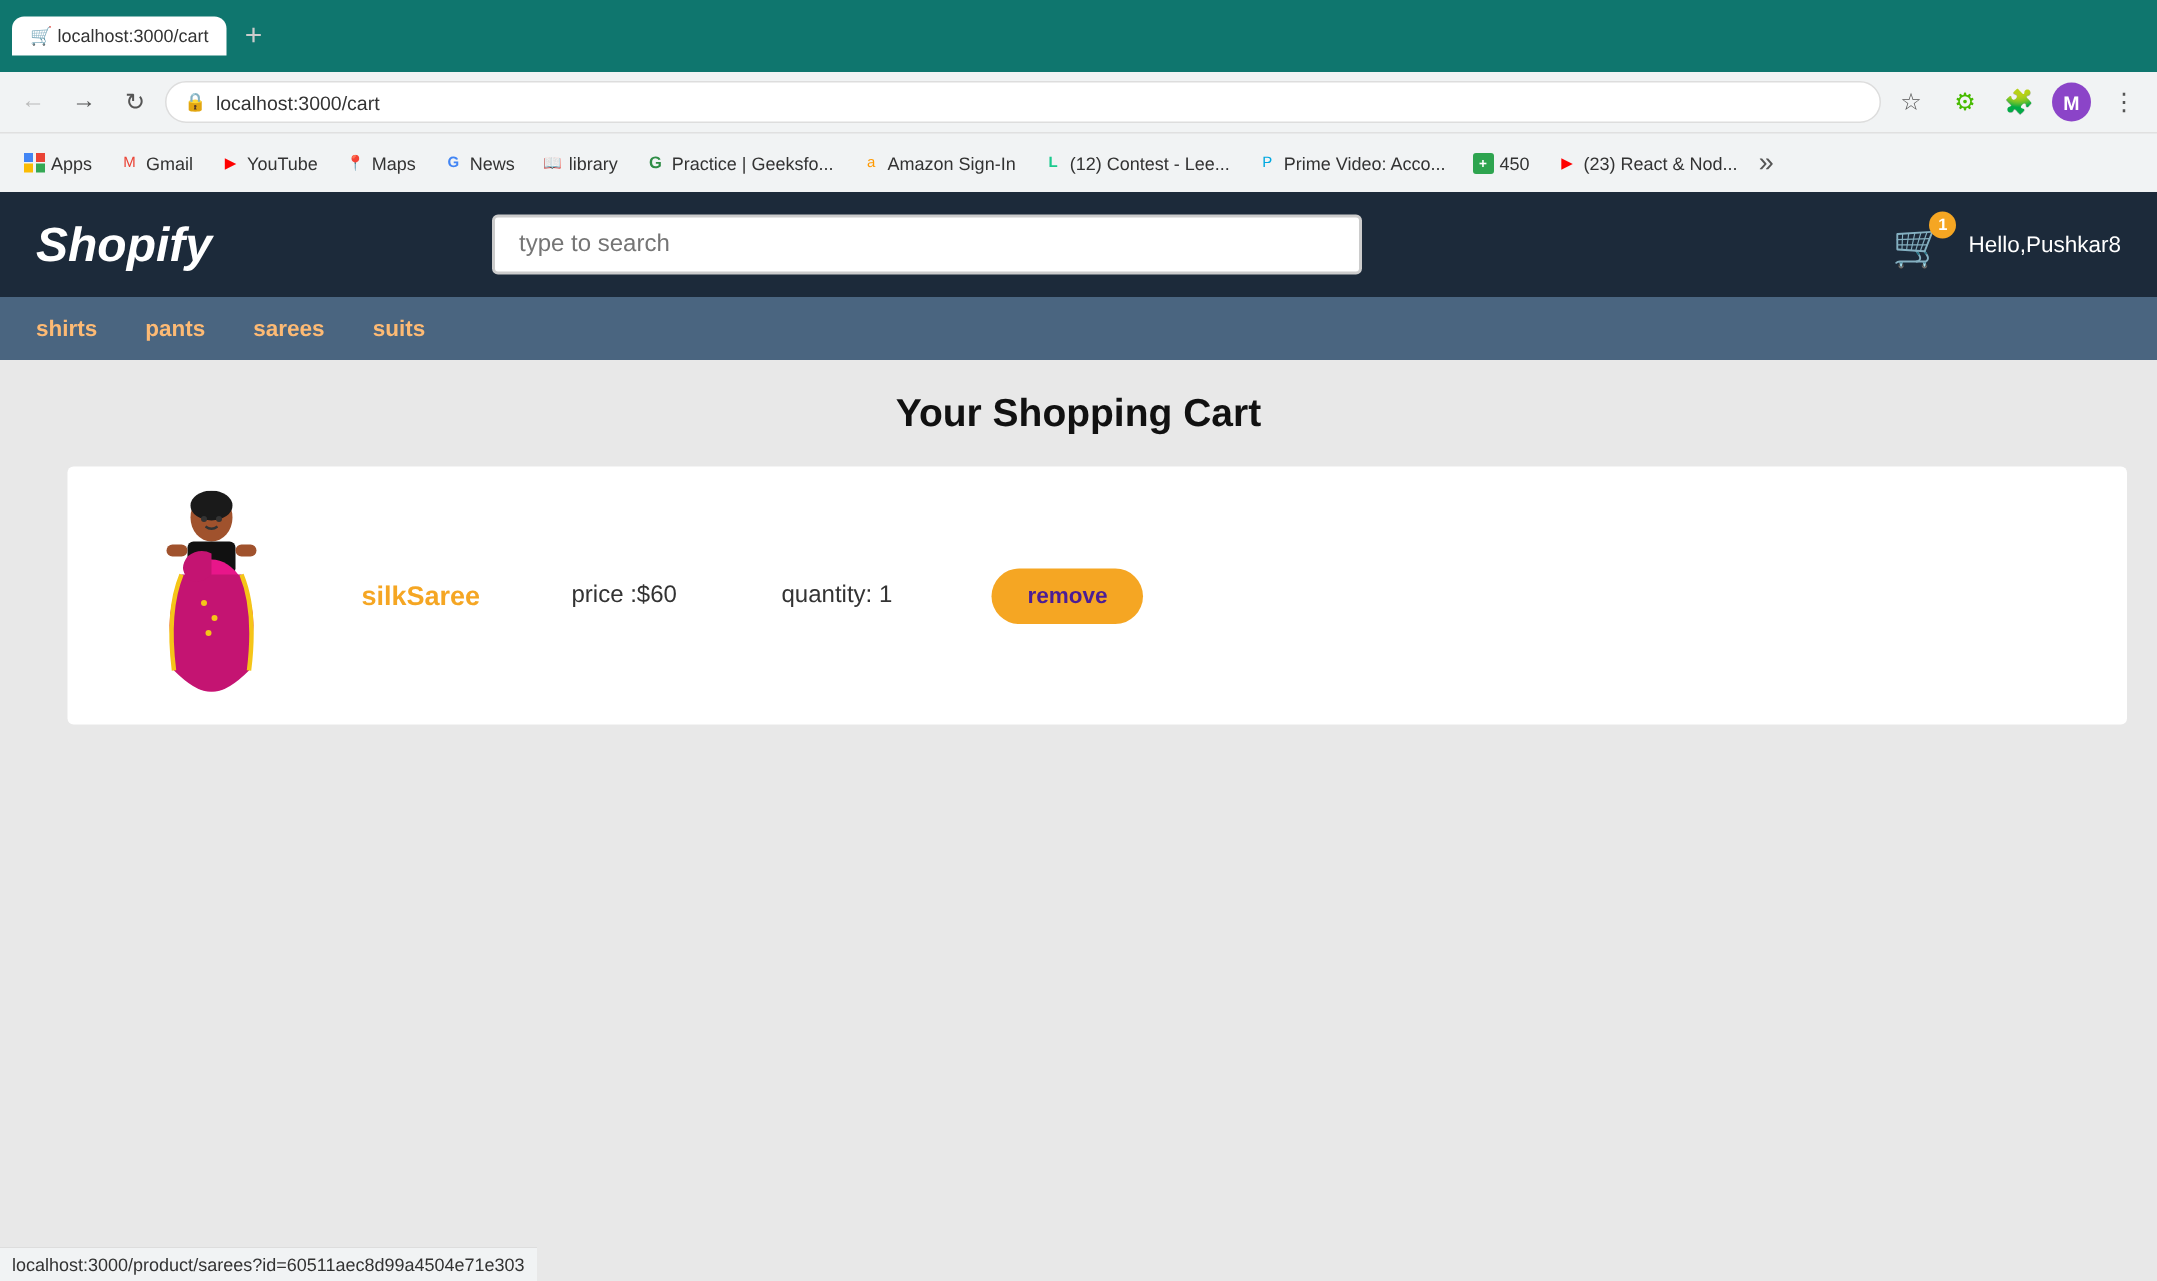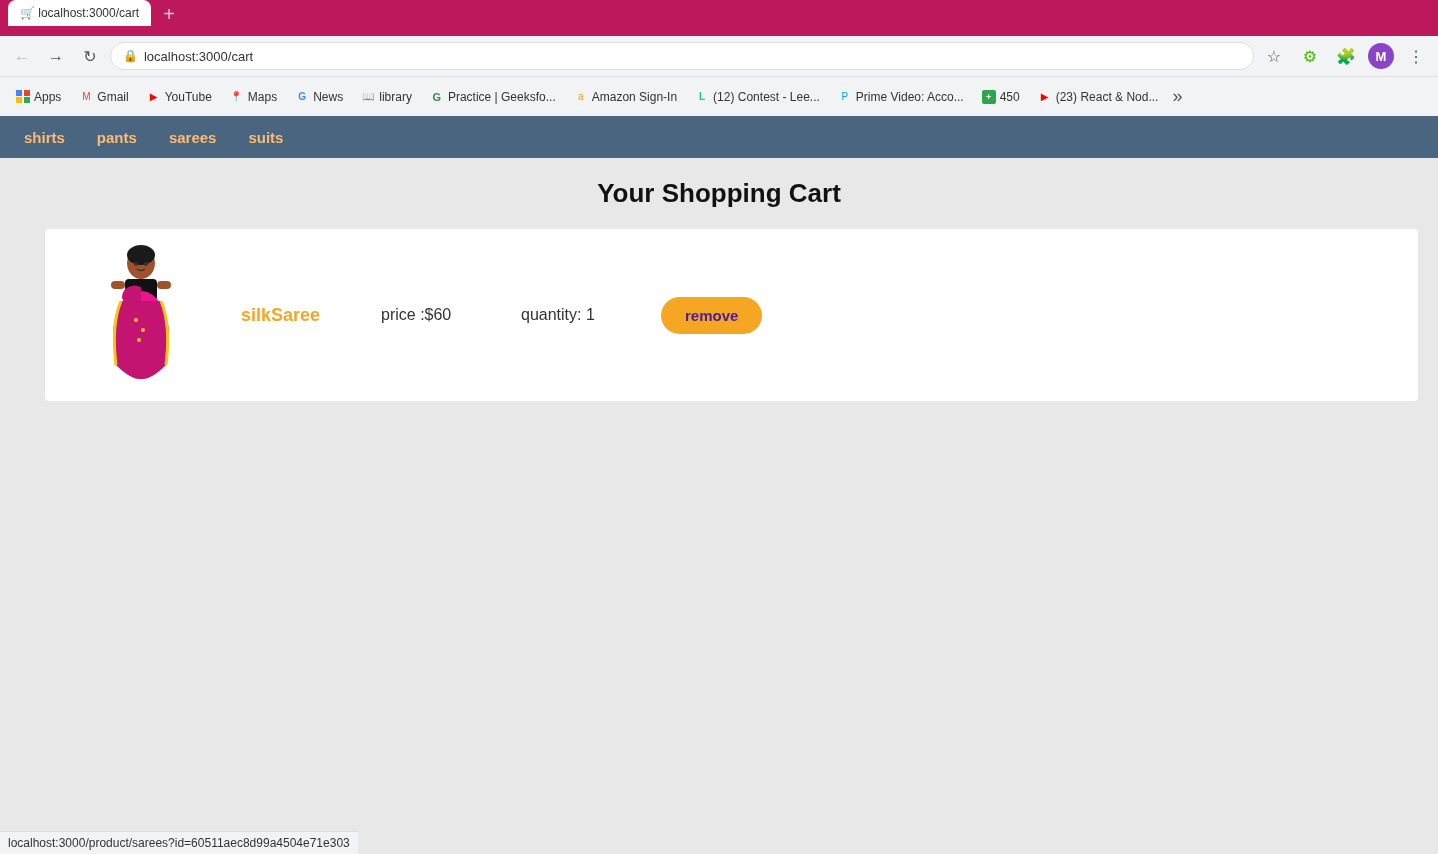--- a/index.html
+++ b/index.html
@@ -4,24 +4,24 @@
   <style>
     * { margin: 0; padding: 0; box-sizing: border-box; }
     body { font-family: Arial, sans-serif; background: #e8e8e8; width: 1438px; min-height: 854px; }
 
     
     .browser-chrome {
       background: #3c3c3c;
       width: 100%;
     }
     .browser-tabs {
-      background: #be185d;
-      height: 36px;
-      display: flex;
-      align-items: flex-start;
+      background: #0f766e;
+      height: 48px;
+      display: flex;
+      align-items: center;
       padding: 0 8px;
       gap: 4px;
     }
     .browser-tab {
       background: #3c3c3c;
       color: #ccc;
       font-size: 12px;
       padding: 6px 12px;
       border-radius: 8px 8px 0 0;
       max-width: 180px;
@@ -404,20 +404,33 @@
     <div class="bookmark-item">
       <span class="bookmark-icon bm-react">▶</span>
       <span>(23) React &amp; Nod...</span>
     </div>
     <span style="margin-left:4px;font-size:18px;color:#555;cursor:pointer;">»</span>
   </div>
 </div>
 
 <div class="page-wrapper">
 
+  <div class="shopify-header">
+    <div class="shopify-logo">Shopify</div>
+    <div class="header-search">
+      <input type="text" placeholder="type to search" style="">
+    </div>
+    <div class="header-right">
+      <div class="cart-icon-wrap">
+        <span class="cart-icon">🛒</span>
+        <span class="cart-badge">1</span>
+      </div>
+      <span class="hello-text">Hello,Pushkar8</span>
+    </div>
+  </div>
 
   <div class="shopify-nav">
     <a class="nav-link">shirts</a>
     <a class="nav-link">pants</a>
     <a class="nav-link">sarees</a>
     <a class="nav-link">suits</a>
   </div>
 
   <div class="cart-page">
     <h2 class="cart-title">Your Shopping Cart</h2>

